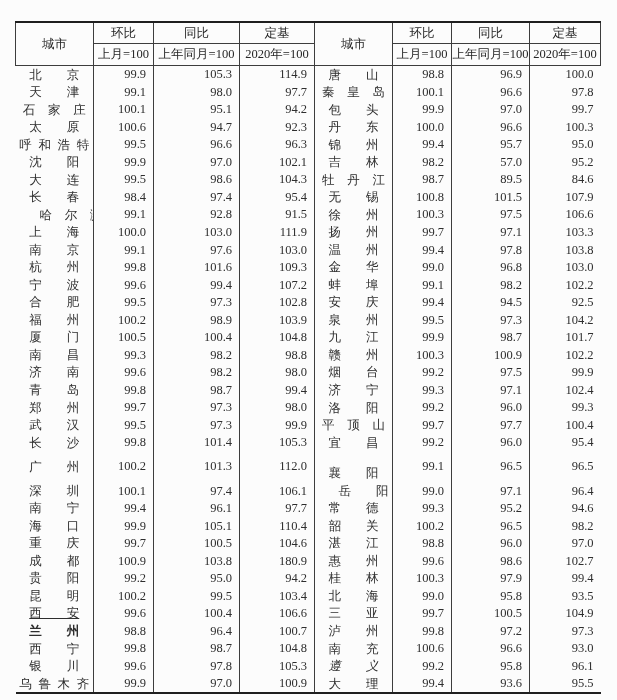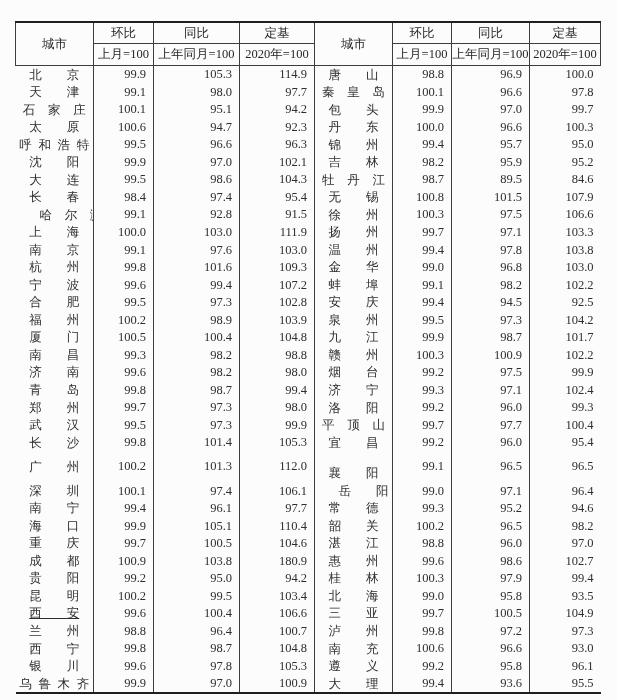--- a/index.html
+++ b/index.html
@@ -145,21 +145,21 @@
           <td class="val">95.7</td>
           <td class="val">95.0</td>
         </tr>
         <tr>
           <td class="city"><span class="city-name" style="width: 50px;">沈阳</span></td>
           <td class="val">99.9</td>
           <td class="val">97.0</td>
           <td class="val">102.1</td>
           <td class="city"><span class="city-name" style="width: 50px;">吉林</span></td>
           <td class="val">98.2</td>
-          <td class="val">95.9</td>
+          <td class="val">57.0</td>
           <td class="val">95.2</td>
         </tr>
         <tr>
           <td class="city"><span class="city-name" style="width: 50px;">大连</span></td>
           <td class="val">99.5</td>
           <td class="val">98.6</td>
           <td class="val">104.3</td>
           <td class="city"><span class="city-name" style="width: 63px;">牡丹江</span></td>
           <td class="val">98.7</td>
           <td class="val">89.5</td>
@@ -399,21 +399,21 @@
           <td class="city"><span class="city-name" style="width: 50px; text-decoration: underline;">西安</span></td>
           <td class="val">99.6</td>
           <td class="val">100.4</td>
           <td class="val">106.6</td>
           <td class="city"><span class="city-name" style="width: 50px;">三亚</span></td>
           <td class="val">99.7</td>
           <td class="val">100.5</td>
           <td class="val">104.9</td>
         </tr>
         <tr>
-          <td class="city"><span class="city-name" style="width: 50px;">兰州</span></td>
+          <td class="city"><span class="city-name" style="width: 50px; font-weight: bold;">兰州</span></td>
           <td class="val">98.8</td>
           <td class="val">96.4</td>
           <td class="val">100.7</td>
           <td class="city"><span class="city-name" style="width: 50px;">泸州</span></td>
           <td class="val">99.8</td>
           <td class="val">97.2</td>
           <td class="val">97.3</td>
         </tr>
         <tr>
           <td class="city"><span class="city-name" style="width: 50px;">西宁</span></td>
@@ -423,21 +423,21 @@
           <td class="city"><span class="city-name" style="width: 50px;">南充</span></td>
           <td class="val">100.6</td>
           <td class="val">96.6</td>
           <td class="val">93.0</td>
         </tr>
         <tr>
           <td class="city"><span class="city-name" style="width: 50px;">银川</span></td>
           <td class="val">99.6</td>
           <td class="val">97.8</td>
           <td class="val">105.3</td>
-          <td class="city"><span class="city-name" style="width: 50px;">遵义</span></td>
+          <td class="city"><span class="city-name" style="width: 50px; font-style: italic;">遵义</span></td>
           <td class="val">99.2</td>
           <td class="val">95.8</td>
           <td class="val">96.1</td>
         </tr>
         <tr>
           <td class="city"><span class="city-name" style="width: 70px;">乌鲁木齐</span></td>
           <td class="val">99.9</td>
           <td class="val">97.0</td>
           <td class="val">100.9</td>
           <td class="city"><span class="city-name" style="width: 50px;">大理</span></td>

